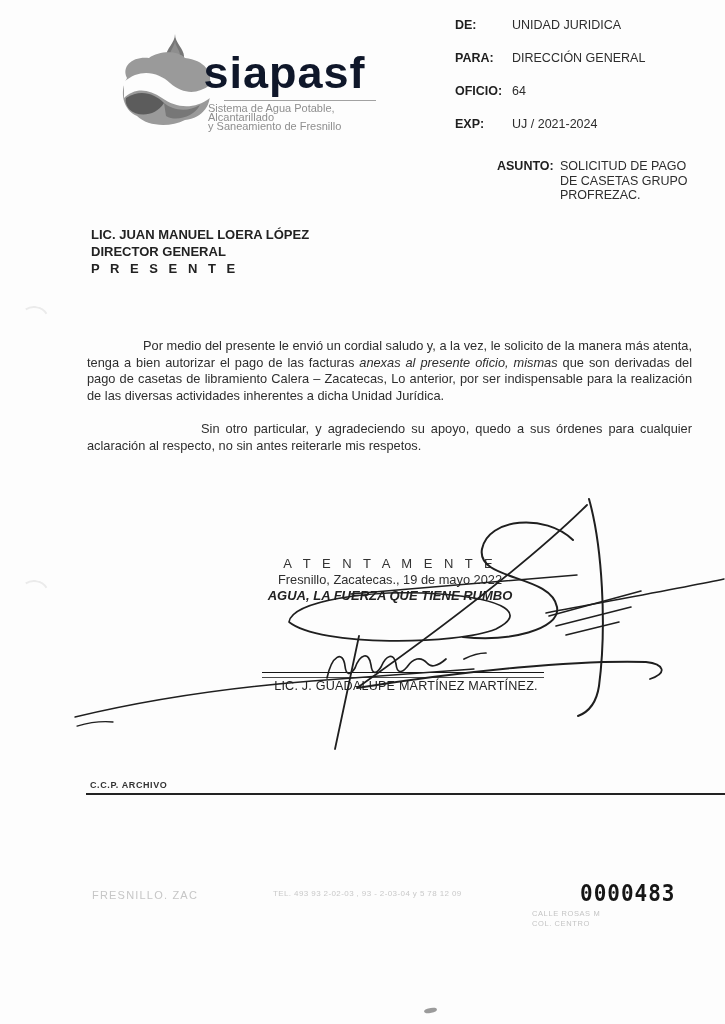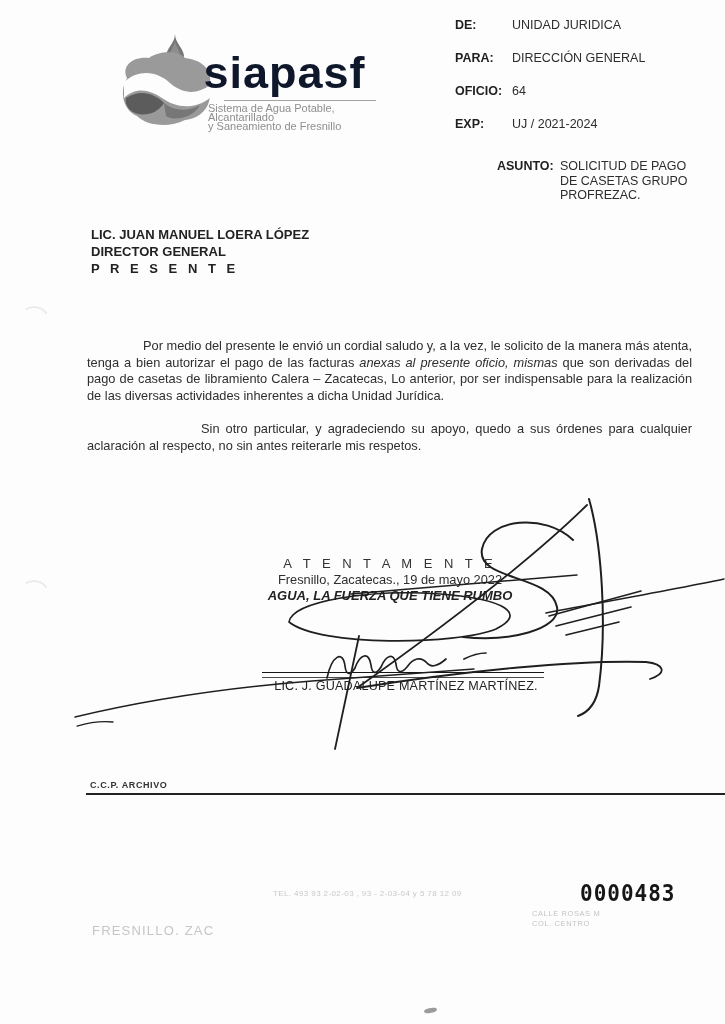--- a/index.html
+++ b/index.html
@@ -47,21 +47,21 @@
   .sig-rule{position:absolute;left:262px;top:672px;width:282px;height:4px;
     border-top:1.5px solid #161616;border-bottom:1px solid #4a4a4a;}
   .sig-name{position:absolute;left:240px;top:679px;width:332px;text-align:center;
     font-size:12.6px;color:#242424;letter-spacing:.2px;}
   .sig-title{position:absolute;left:58px;top:697px;width:660px;text-align:center;
     font-size:12.8px;line-height:17.5px;color:#2c2c2c;}
   
   .ccp{position:absolute;left:90px;top:780px;font-size:9px;font-weight:bold;letter-spacing:.6px;color:#333;}
   .ccp-rule{position:absolute;left:86px;top:793px;width:639px;height:2px;background:#222;}
   
-  .footer-left{position:absolute;left:92px;top:889px;font-size:13px;letter-spacing:1.2px;color:#c6c6c6;margin-top:34px;}
+  .footer-left{position:absolute;left:92px;top:889px;font-size:11px;letter-spacing:1.2px;color:#c6c6c6;}
   .footer-center{position:absolute;left:273px;top:889px;font-size:8px;letter-spacing:.4px;color:#c9c9c9;}
   .footer-right{position:absolute;left:532px;top:885px;font-size:7.5px;line-height:9.5px;letter-spacing:.6px;color:#c4c4c4;margin-top:24px;}
   .folio-stamp{position:absolute;left:580px;top:881px;
     font-family:"DejaVu Sans Mono",monospace;font-weight:bold;font-size:21px;
     letter-spacing:1px;color:#161616;transform:scaleY(1.08);}
   
   .punch-arc{position:absolute;width:28px;height:28px;border-radius:50%;
     border:2.5px solid transparent;border-top-color:#ebebeb;transform:rotate(12deg);}
   .arc1{left:18px;top:306px;} .arc2{left:18px;top:580px;}
   .bottom-smudge{position:absolute;left:424px;top:1008px;width:13px;height:5px;

